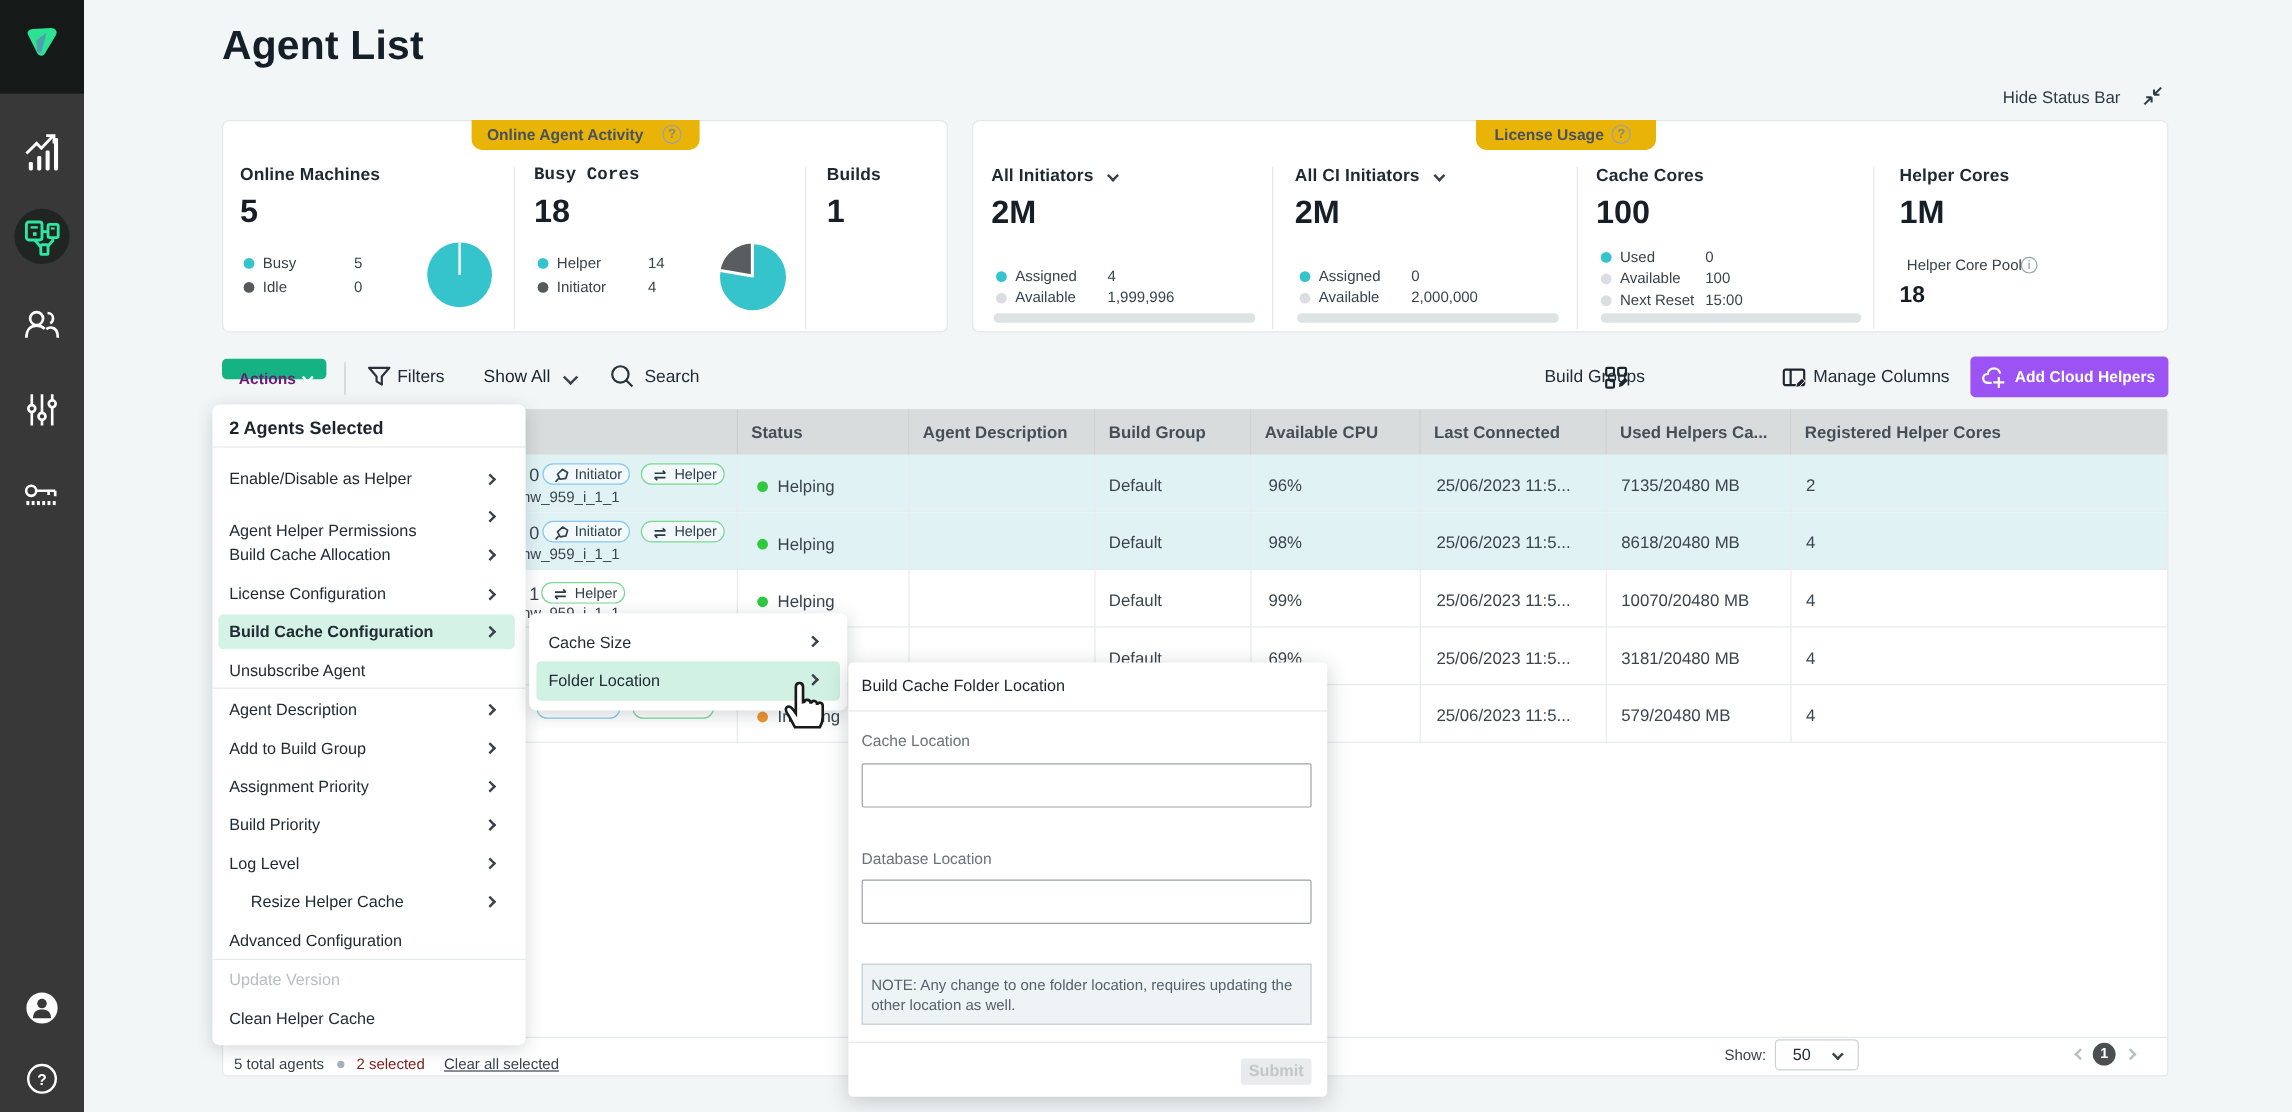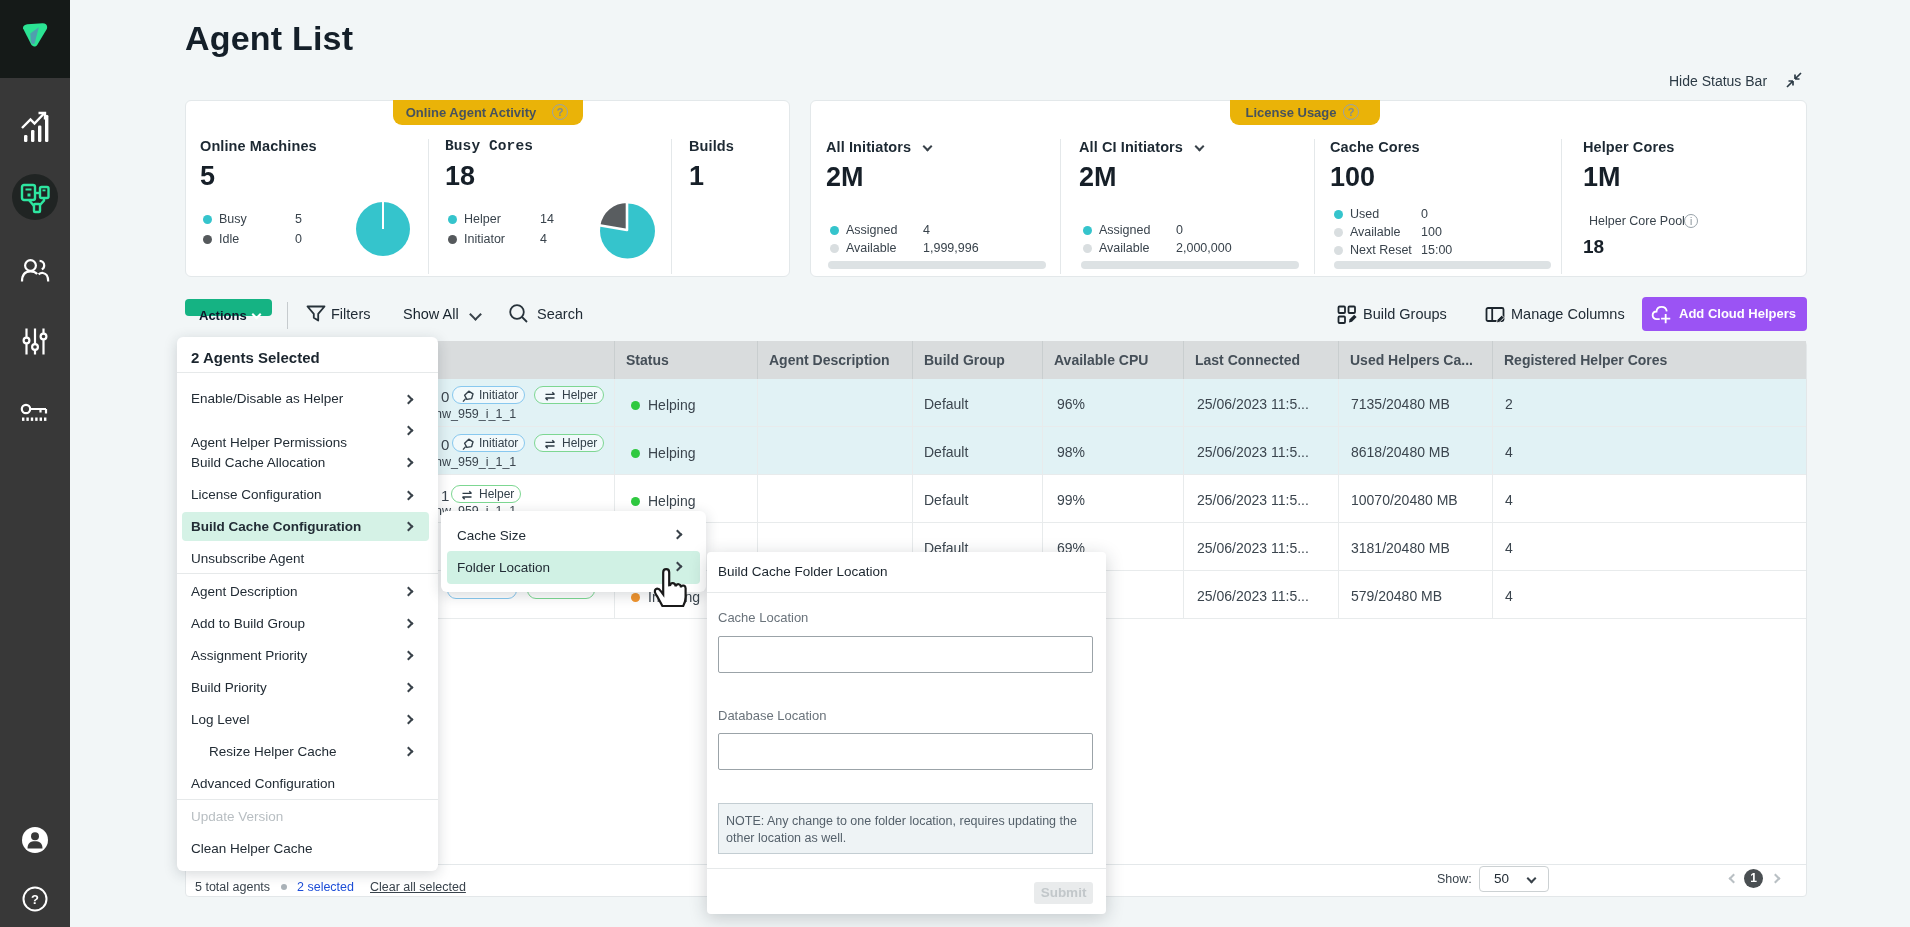--- a/index.html
+++ b/index.html
@@ -23,21 +23,21 @@
   .bignum { position:absolute; font-size:27px; font-weight:bold; color:#161f28; }
   .vdiv { position:absolute; width:1px; background:#e4e8ea; }
   .leg { position:absolute; font-size:12.5px; color:#39434c; }
   .dot { display:inline-block; width:9px; height:9px; border-radius:50%; margin-right:7px; vertical-align:-1px; }
   .dot.teal { background:#35c4cc; }
   .dot.dark { background:#55595c; }
   .dot.lite { background:#d9dee0; }
   .pbar { position:absolute; height:8px; border-radius:4px; background:#dde2e4; }
 
   
-  #btn-actions { position:absolute; left:185px; top:299px; width:87px; height:17px; background:#15b383; border-radius:4px; color:#0f172a; font-weight:bold; font-size:13px; text-align:left; line-height:33px; padding-left:14px; }
+  #btn-actions { position:absolute; left:185px; top:299px; width:87px; height:17px; background:#15b383; border-radius:4px; color:#701a75; font-weight:bold; font-size:13px; text-align:left; line-height:33px; padding-left:14px; }
   #btn-purple { position:absolute; left:1642px; top:297px; width:165px; height:34px; background:#9b53f4; border-radius:4px; color:#fff; font-weight:bold; font-size:13px; line-height:34px; white-space:nowrap; }
   .toolbtn { position:absolute; font-size:14.5px; color:#212c36; }
 
   
   #tablebox { position:absolute; left:185px; top:341px; width:1622px; height:556px; background:#fff; border:1px solid #e3e7e9; border-radius:4px; }
   .th { position:absolute; top:341px; height:38px; background:#d9dcdd; font-size:14px; font-weight:bold; color:#454f58; line-height:38px; padding-left:11px; border-right:1px solid #c9cecf; }
   .row { position:absolute; left:186px; width:1620px; height:48px; border-bottom:1px solid #e8ebec; }
   .row.sel { background:#e1f2f5; }
   .cv { position:absolute; width:1px; background:#e8ebec; height:48px; }
   .td { position:absolute; font-size:14px; color:#3b454e; white-space:nowrap; }
@@ -206,21 +206,21 @@
 <div class="qc" style="left:1684px; top:214px; width:14px; height:14px; line-height:13px; font-size:10px; font-weight:normal;">i</div>
 <div class="arrd" style="left:924px; top:143px;"></div>
 <div class="arrd" style="left:1196px; top:143px;"></div>
 <div style="position:absolute; left:1583px; top:236px; font-size:19px; font-weight:bold; color:#161f28;">18</div>
 
 <div id="btn-actions">Actions</div>
 <div class="vdiv" style="left:287px; top:302px; height:27px; background:#c6cbce;"></div>
 <div class="toolbtn" style="left:331px; top:306px;">Filters</div>
 <div class="toolbtn" style="left:403px; top:306px; color:#16222c;">Show All</div>
 <div class="toolbtn" style="left:537px; top:306px;">Search</div>
-<div class="toolbtn" style="left:1363px; top:306px;text-align:right;">Build Groups</div>
+<div class="toolbtn" style="left:1287px; top:306px;text-align:right;">Build Groups</div>
 <div class="toolbtn" style="left:1511px; top:306px;">Manage Columns</div>
 <div id="btn-purple"><span style="margin-left:37px;">Add Cloud Helpers</span></div>
 <div class="arrd" style="left:253px; top:311px; border-color:#fff;"></div>
 <svg class="abs" width="22" height="22" viewBox="0 0 22 22" style="left:305px; top:303px;">
   <path d="M2.5 3.5 H19.5 L13.2 10.8 V17.5 L8.8 14.8 V10.8 Z" fill="none" stroke="#27323a" stroke-width="1.8" stroke-linejoin="round"></path>
 </svg>
 <div class="arrd" style="left:471px; top:310px; width:9px; height:9px; border-width:2.4px;"></div>
 <svg class="abs" width="22" height="22" viewBox="0 0 22 22" style="left:508px; top:303px;">
   <circle cx="9" cy="9" r="6.8" fill="none" stroke="#27323a" stroke-width="1.8"></circle>
   <path d="M14 14 L19 19" stroke="#27323a" stroke-width="1.8"></path>
@@ -325,21 +325,21 @@
   <div class="td" style="left:631px; top:589px;"><span class="sdot" style="background:#f0942e;"></span>Initiating</div>
   <div class="td" style="left:1197px; top:588px;">25/06/2023 11:5...</div>
   <div class="td" style="left:1351px; top:588px;">579/20480 MB</div>
   <div class="td" style="left:1505px; top:588px;">4</div>
 </div>
 
 <div id="footer">
   <div class="abs" style="left:186px; top:864px; width:1620px; height:1px; background:#e4e8ea;"></div>
   <div class="abs" style="left:195px; top:880px; font-size:12.5px; color:#39434c;">5 total agents</div>
   <div class="abs" style="left:281px; top:884px; width:6px; height:6px; border-radius:50%; background:#aab2b8;"></div>
-  <div class="abs" style="left:297px; top:880px; font-size:12.5px; color:#1d4ed8;">2 selected</div>
+  <div class="abs" style="left:297px; top:880px; font-size:12.5px; color:#7f1d1d;">2 selected</div>
   <div class="abs" style="left:370px; top:880px; font-size:12.5px; color:#39434c; text-decoration:underline;">Clear all selected</div>
   <div class="abs" style="left:1437px; top:872px; font-size:12.5px; color:#39434c;">Show:</div>
   <div class="abs" style="left:1479px; top:866px; width:70px; height:26px; border:1px solid #ccd1d3; border-radius:4px; background:#fff;"></div>
   <div class="abs" style="left:1494px; top:871px; font-size:13.5px; color:#222c35;">50</div>
   <div class="arrd" style="left:1528px; top:875px; border-color:#39424a;"></div>
   <div class="arr" style="left:1730px; top:875px; transform:rotate(225deg); border-color:#b9c0c4;"></div>
   <div class="abs" style="left:1744px; top:869px; width:19px; height:19px; border-radius:50%; background:#4a4f52; color:#fff; font-size:12px; font-weight:bold; text-align:center; line-height:19px;">1</div>
   <div class="arr" style="left:1772px; top:875px; border-color:#b9c0c4;"></div>
 </div>
 

